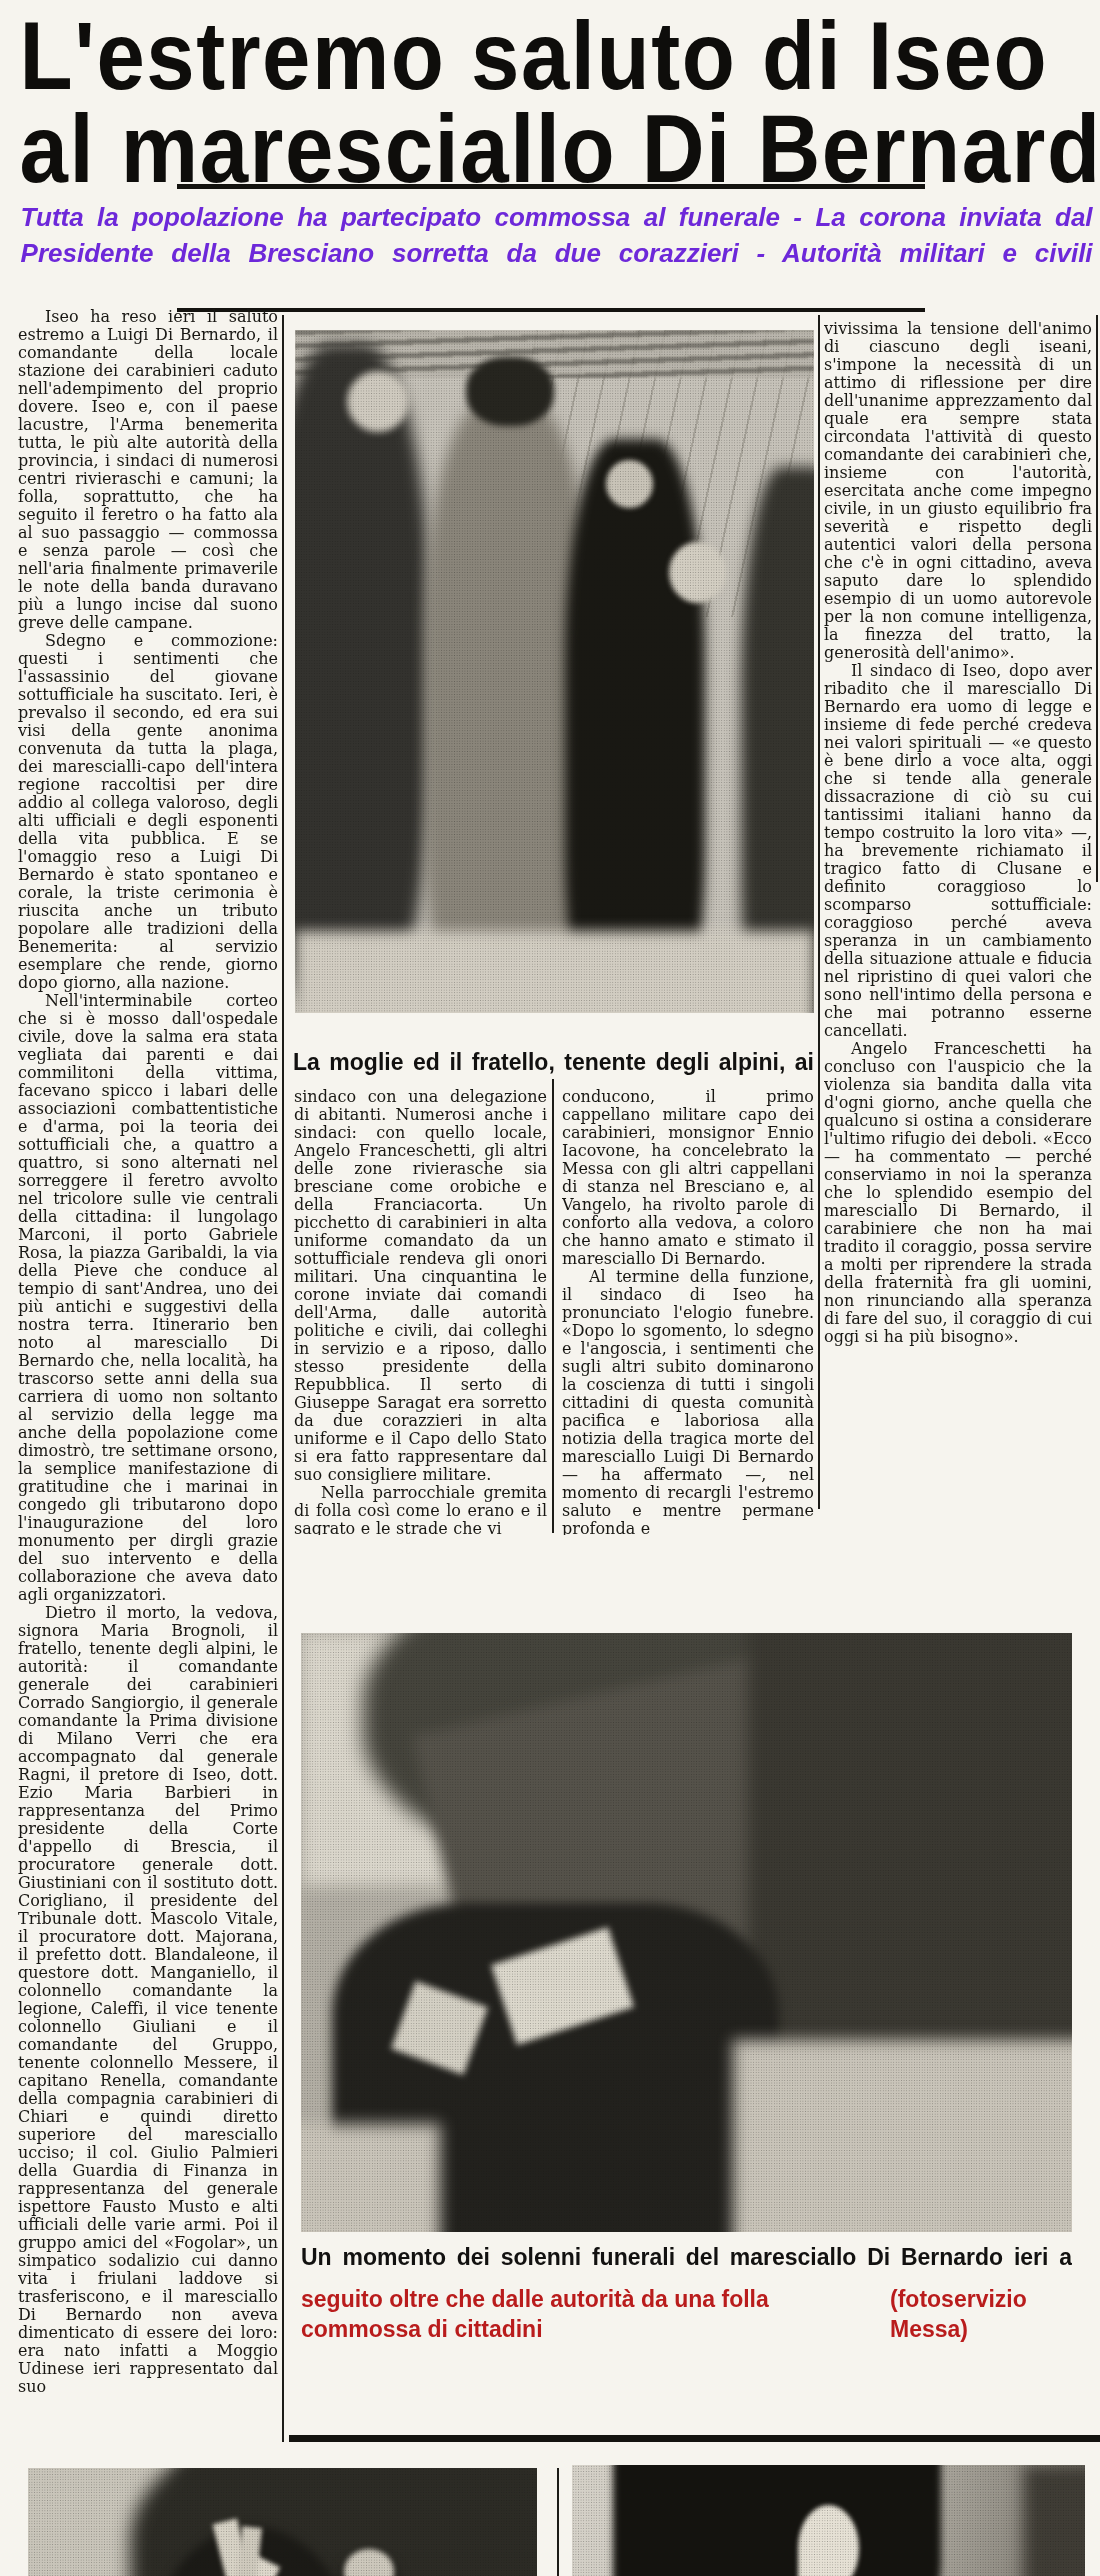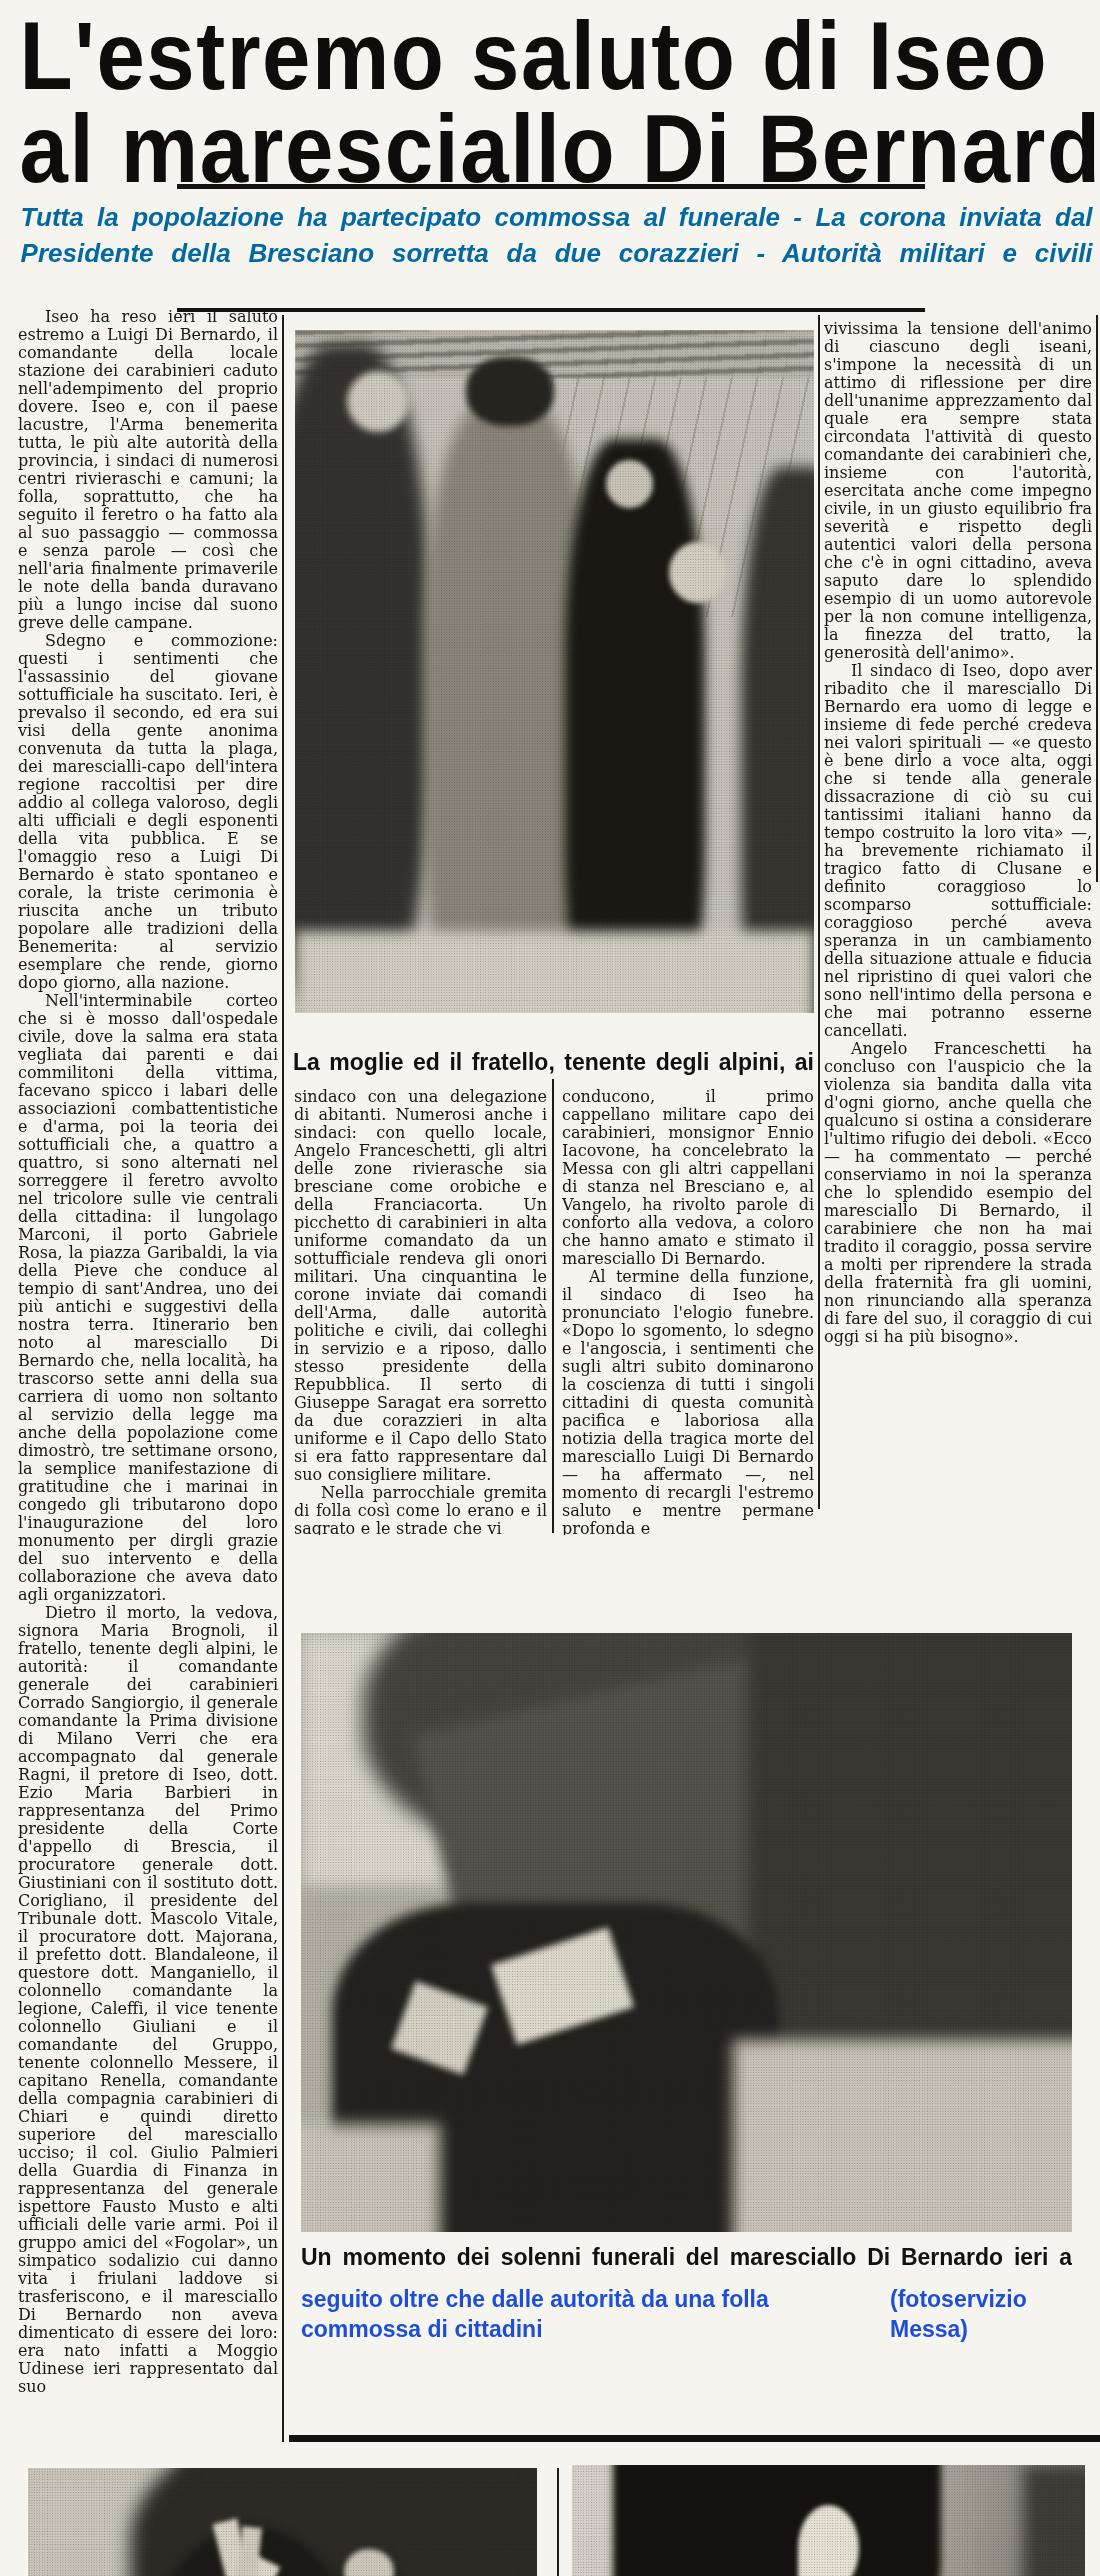--- a/index.html
+++ b/index.html
@@ -26,21 +26,21 @@
   }
   .hrule{background:#14130f;}
   .subtitle-line{
     font-family:"Liberation Sans", sans-serif;
     font-weight:bold;
     font-style:italic;
     font-size:26px;
     line-height:36px;
     text-align:justify;
     text-align-last:justify;
-    color:#0369a1;
+    color:#6d28d9;
     white-space:normal;
   }
   
   .col{
     text-align:justify;
     font-size:16px;
     line-height:18px;
     overflow:hidden;
     hyphens:auto;
     word-spacing:0.5px;
@@ -53,21 +53,21 @@
   .caption{
     font-family:"Liberation Sans", sans-serif;
     font-weight:bold;
     font-size:23px;
     line-height:30px;
     color:#121110;
     text-align:justify;
     text-align-last:justify;
     overflow:hidden;
   }
-  .caption-row{display:flex;justify-content:space-between;font-family:"Liberation Sans",sans-serif;font-weight:bold;font-size:23px;line-height:30px;color:#1d4ed8;}
+  .caption-row{display:flex;justify-content:space-between;font-family:"Liberation Sans",sans-serif;font-weight:bold;font-size:23px;line-height:30px;color:#b91c1c;}
   
   .photo{overflow:hidden;background:#bdb9af;}
   .photo .sh{position:absolute;}
   .grain{
     position:absolute;inset:0;
     background-image:radial-gradient(rgba(22,21,17,.34) 0.6px, transparent 0.8px);
     background-size:2.6px 2.6px;
     pointer-events:none;
   }
 </style>

